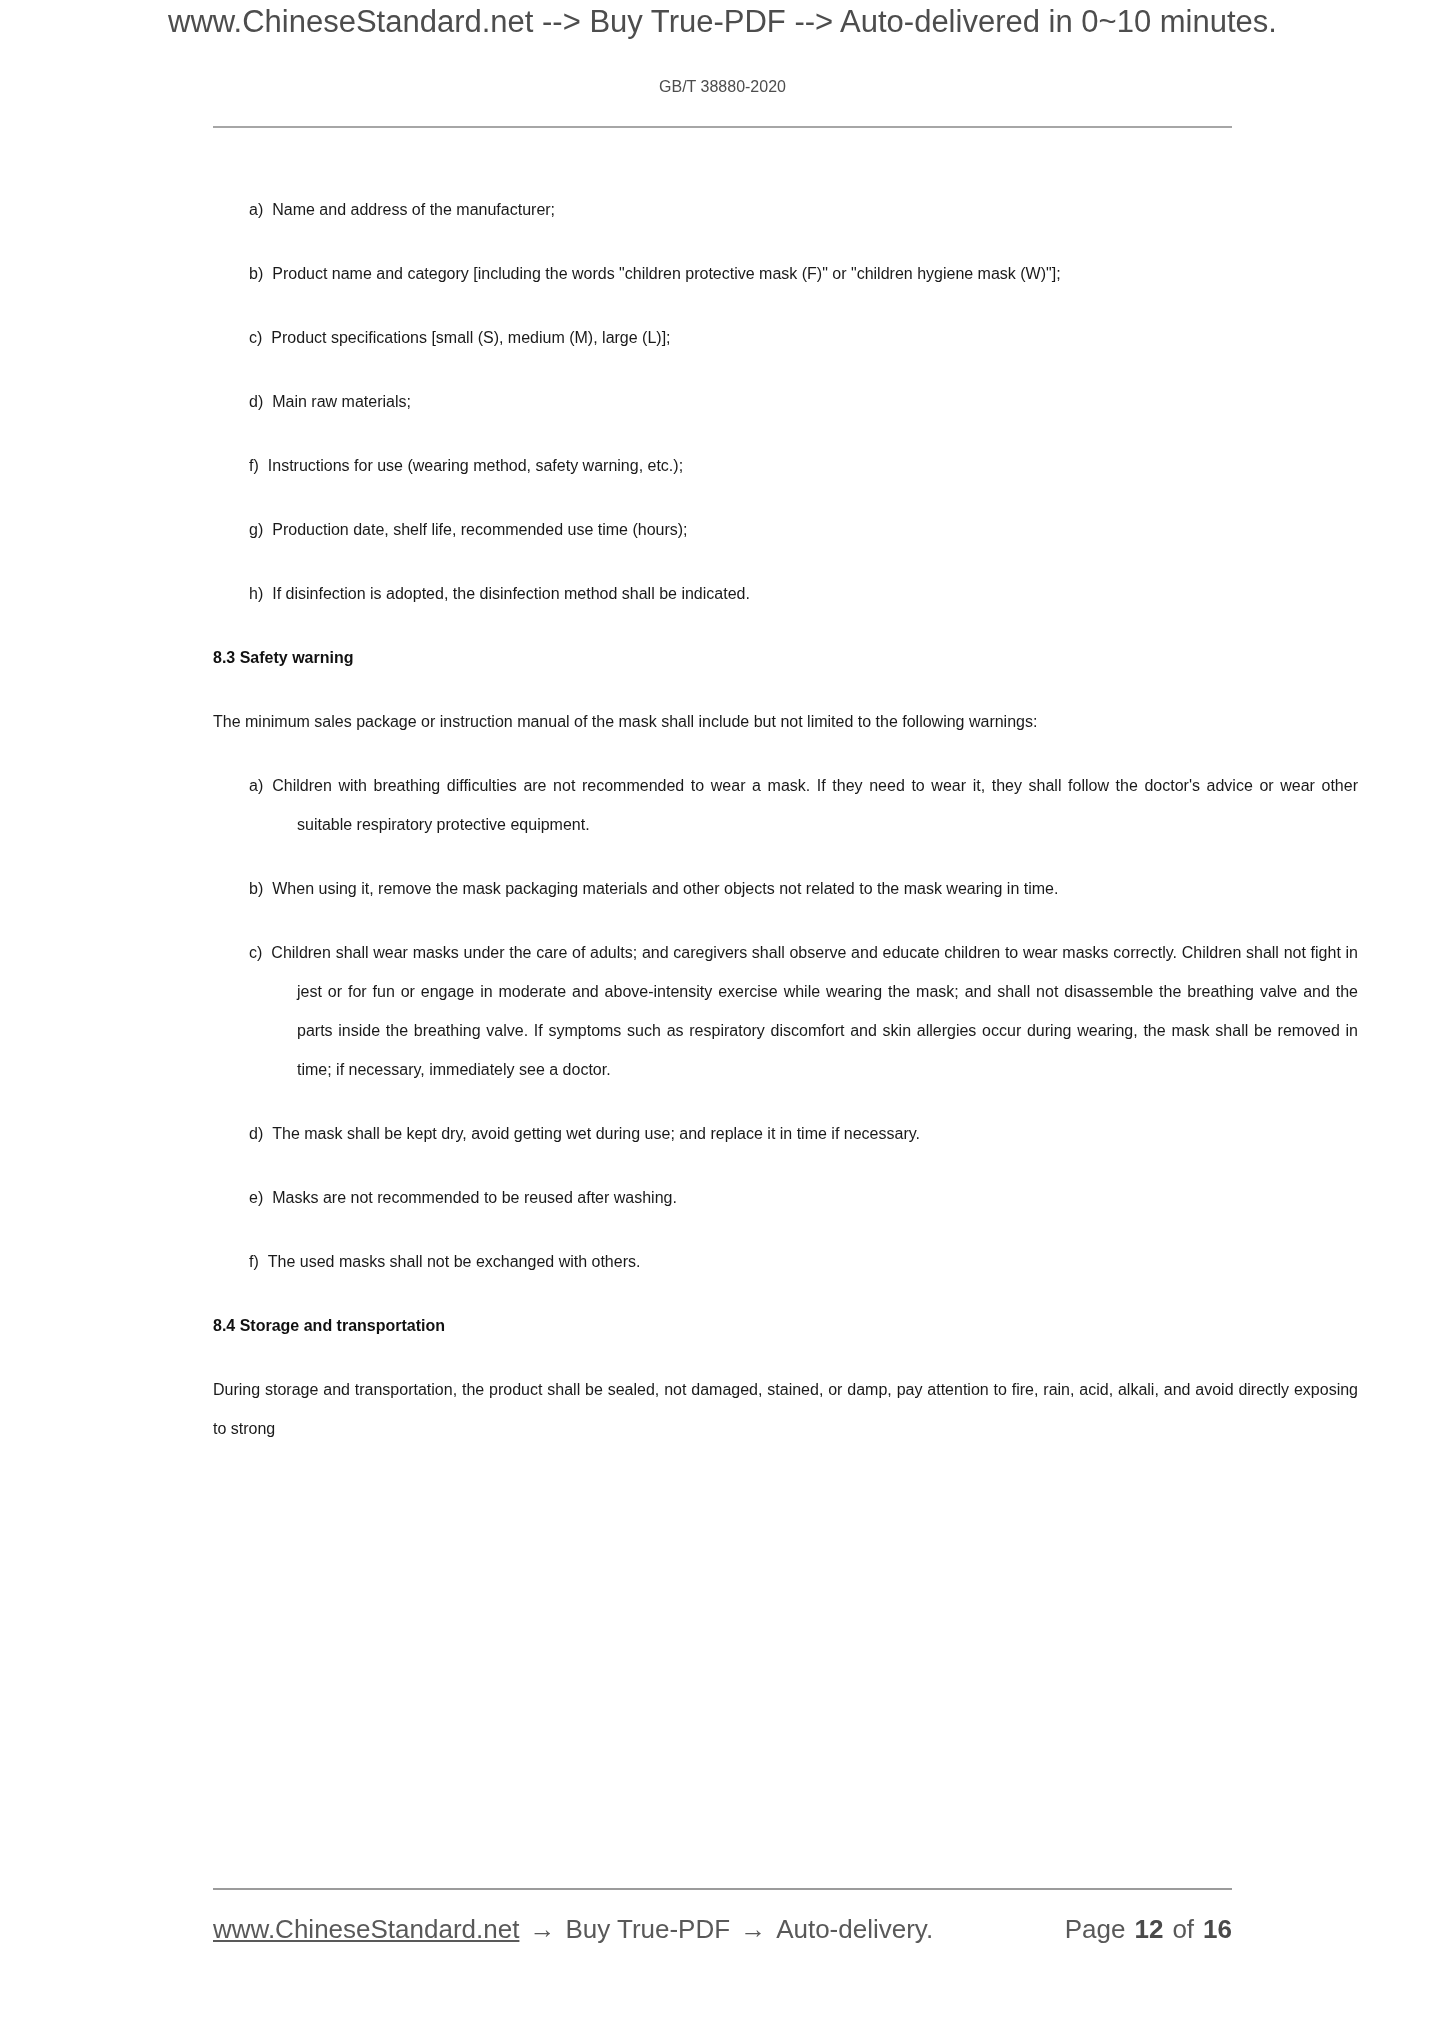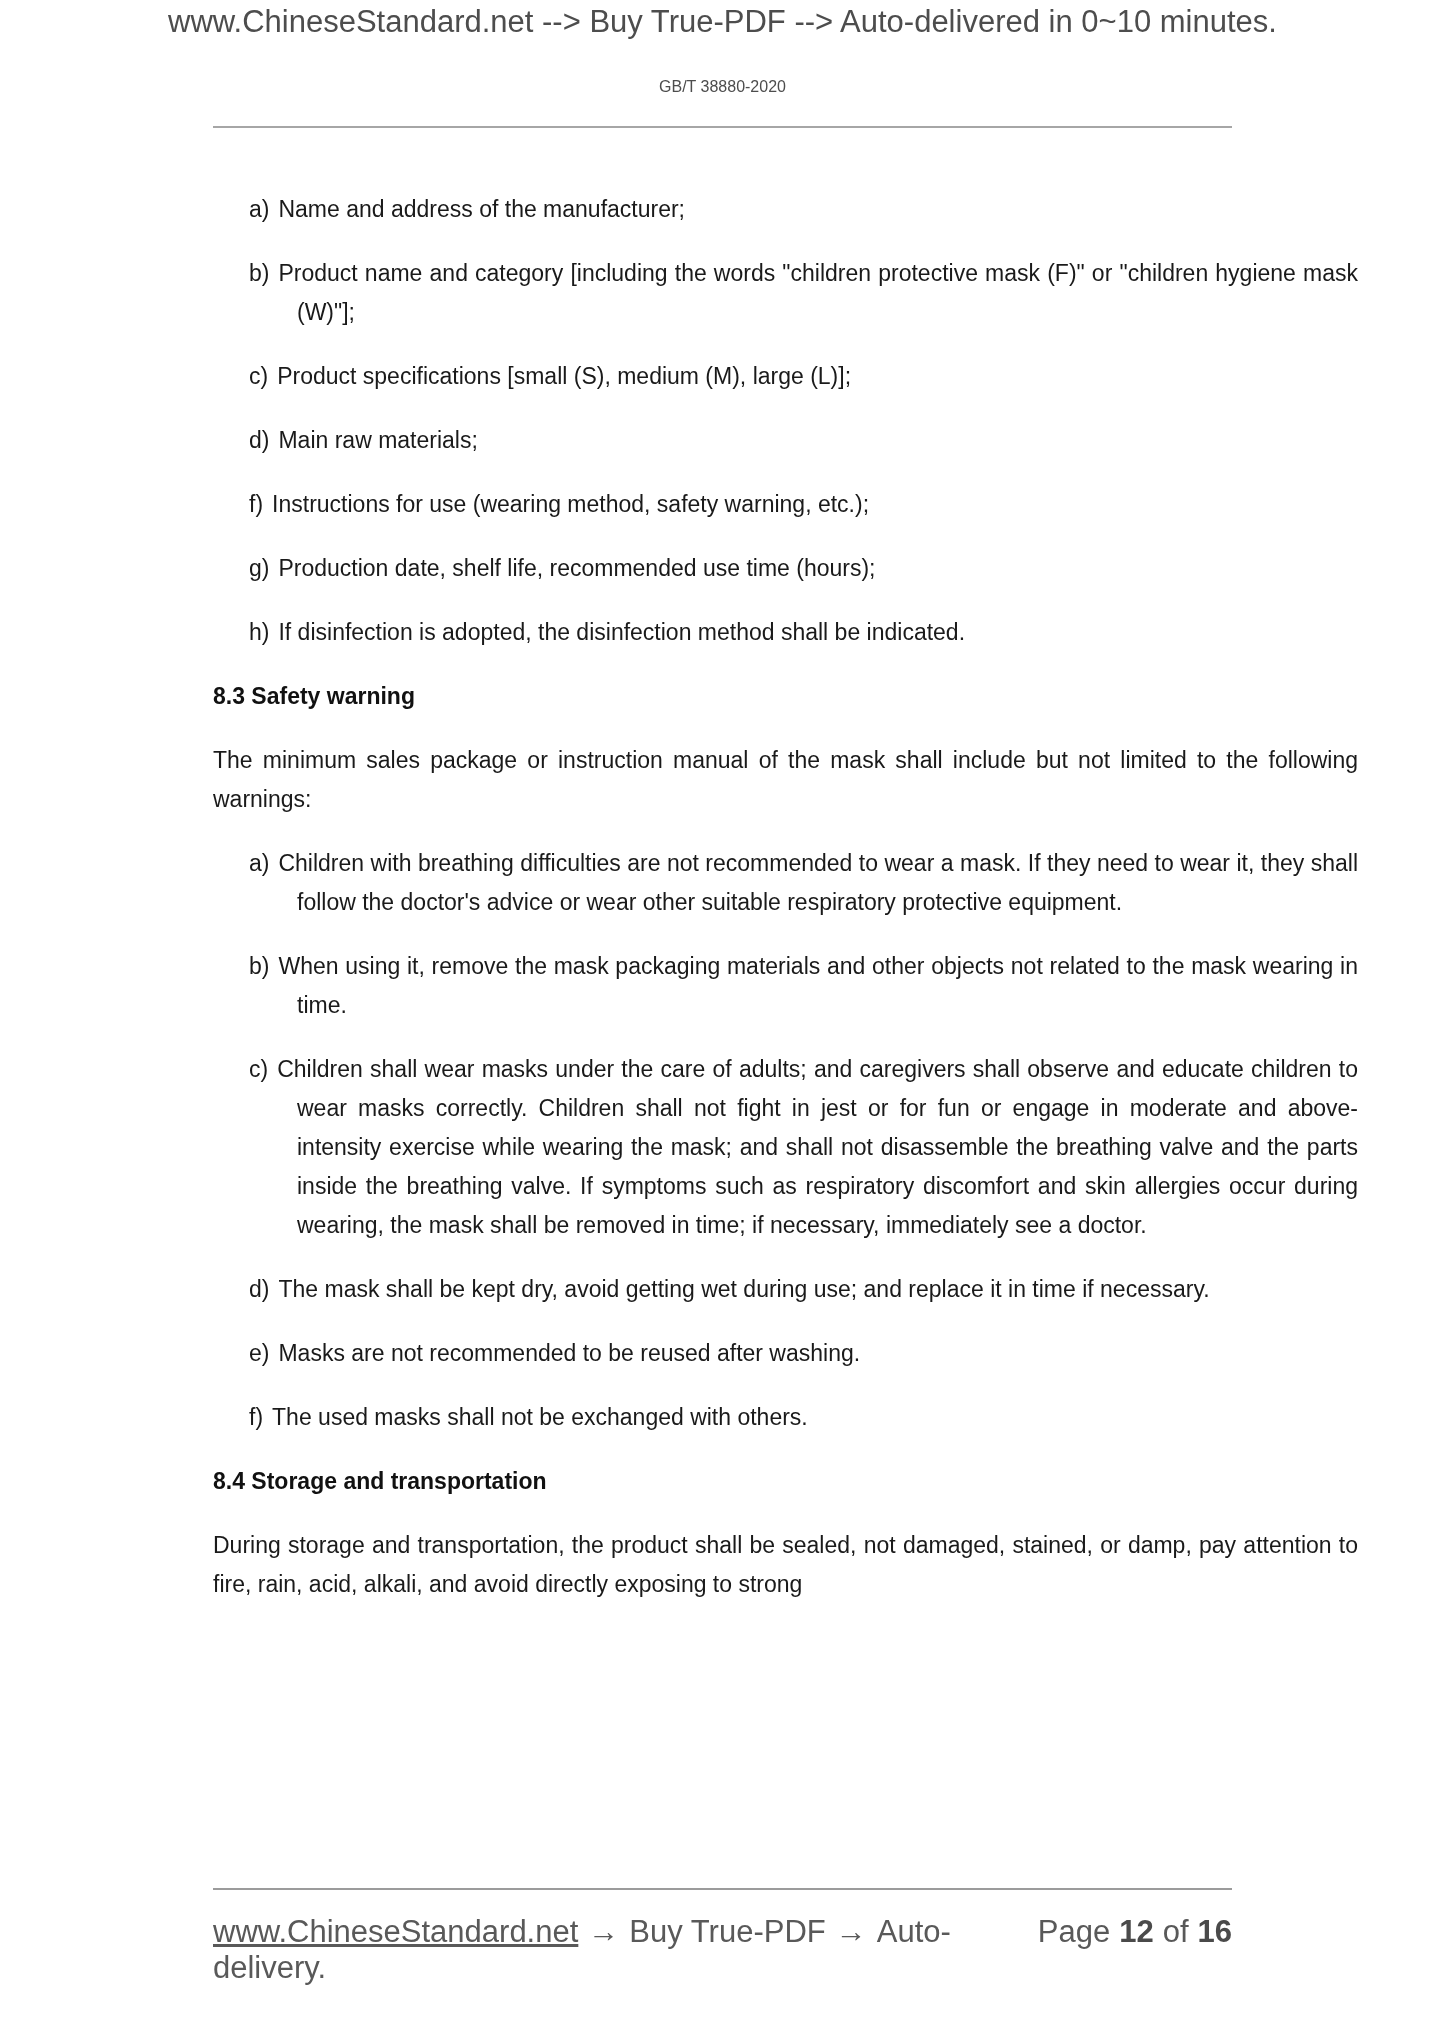--- a/index.html
+++ b/index.html
@@ -36,21 +36,21 @@
   }
   .rule {
     border: none;
     border-top: 2px solid #a6a6a6;
     margin: 22px 213px 0 213px;
     height: 0;
   }
   
   .content {
     margin: 62px 87px 0 213px;
-    font-size: 23px;
+    font-size: 16px;
     line-height: 39px;
   }
   .list-item {
     margin: 0 0 25px 0;
     padding-left: 84px;
     text-indent: -48px;
     text-align: justify;
   }
   .list-item .marker {
     margin-right: 9px;
@@ -70,21 +70,21 @@
     left: 213px;
     right: 213px;
     top: 1888px;
     border-top: 2px solid #9b9b9b;
   }
   .footer-row {
     margin-top: 24px;
     display: flex;
     justify-content: space-between;
     align-items: baseline;
-    font-size: 31px;
+    font-size: 26px;
     color: #595959;
   }
   .footer-left a {
     color: #595959;
     text-decoration: underline;
     cursor: pointer;
   }
   .footer-left .sep {
     margin: 0 10px;
   }

